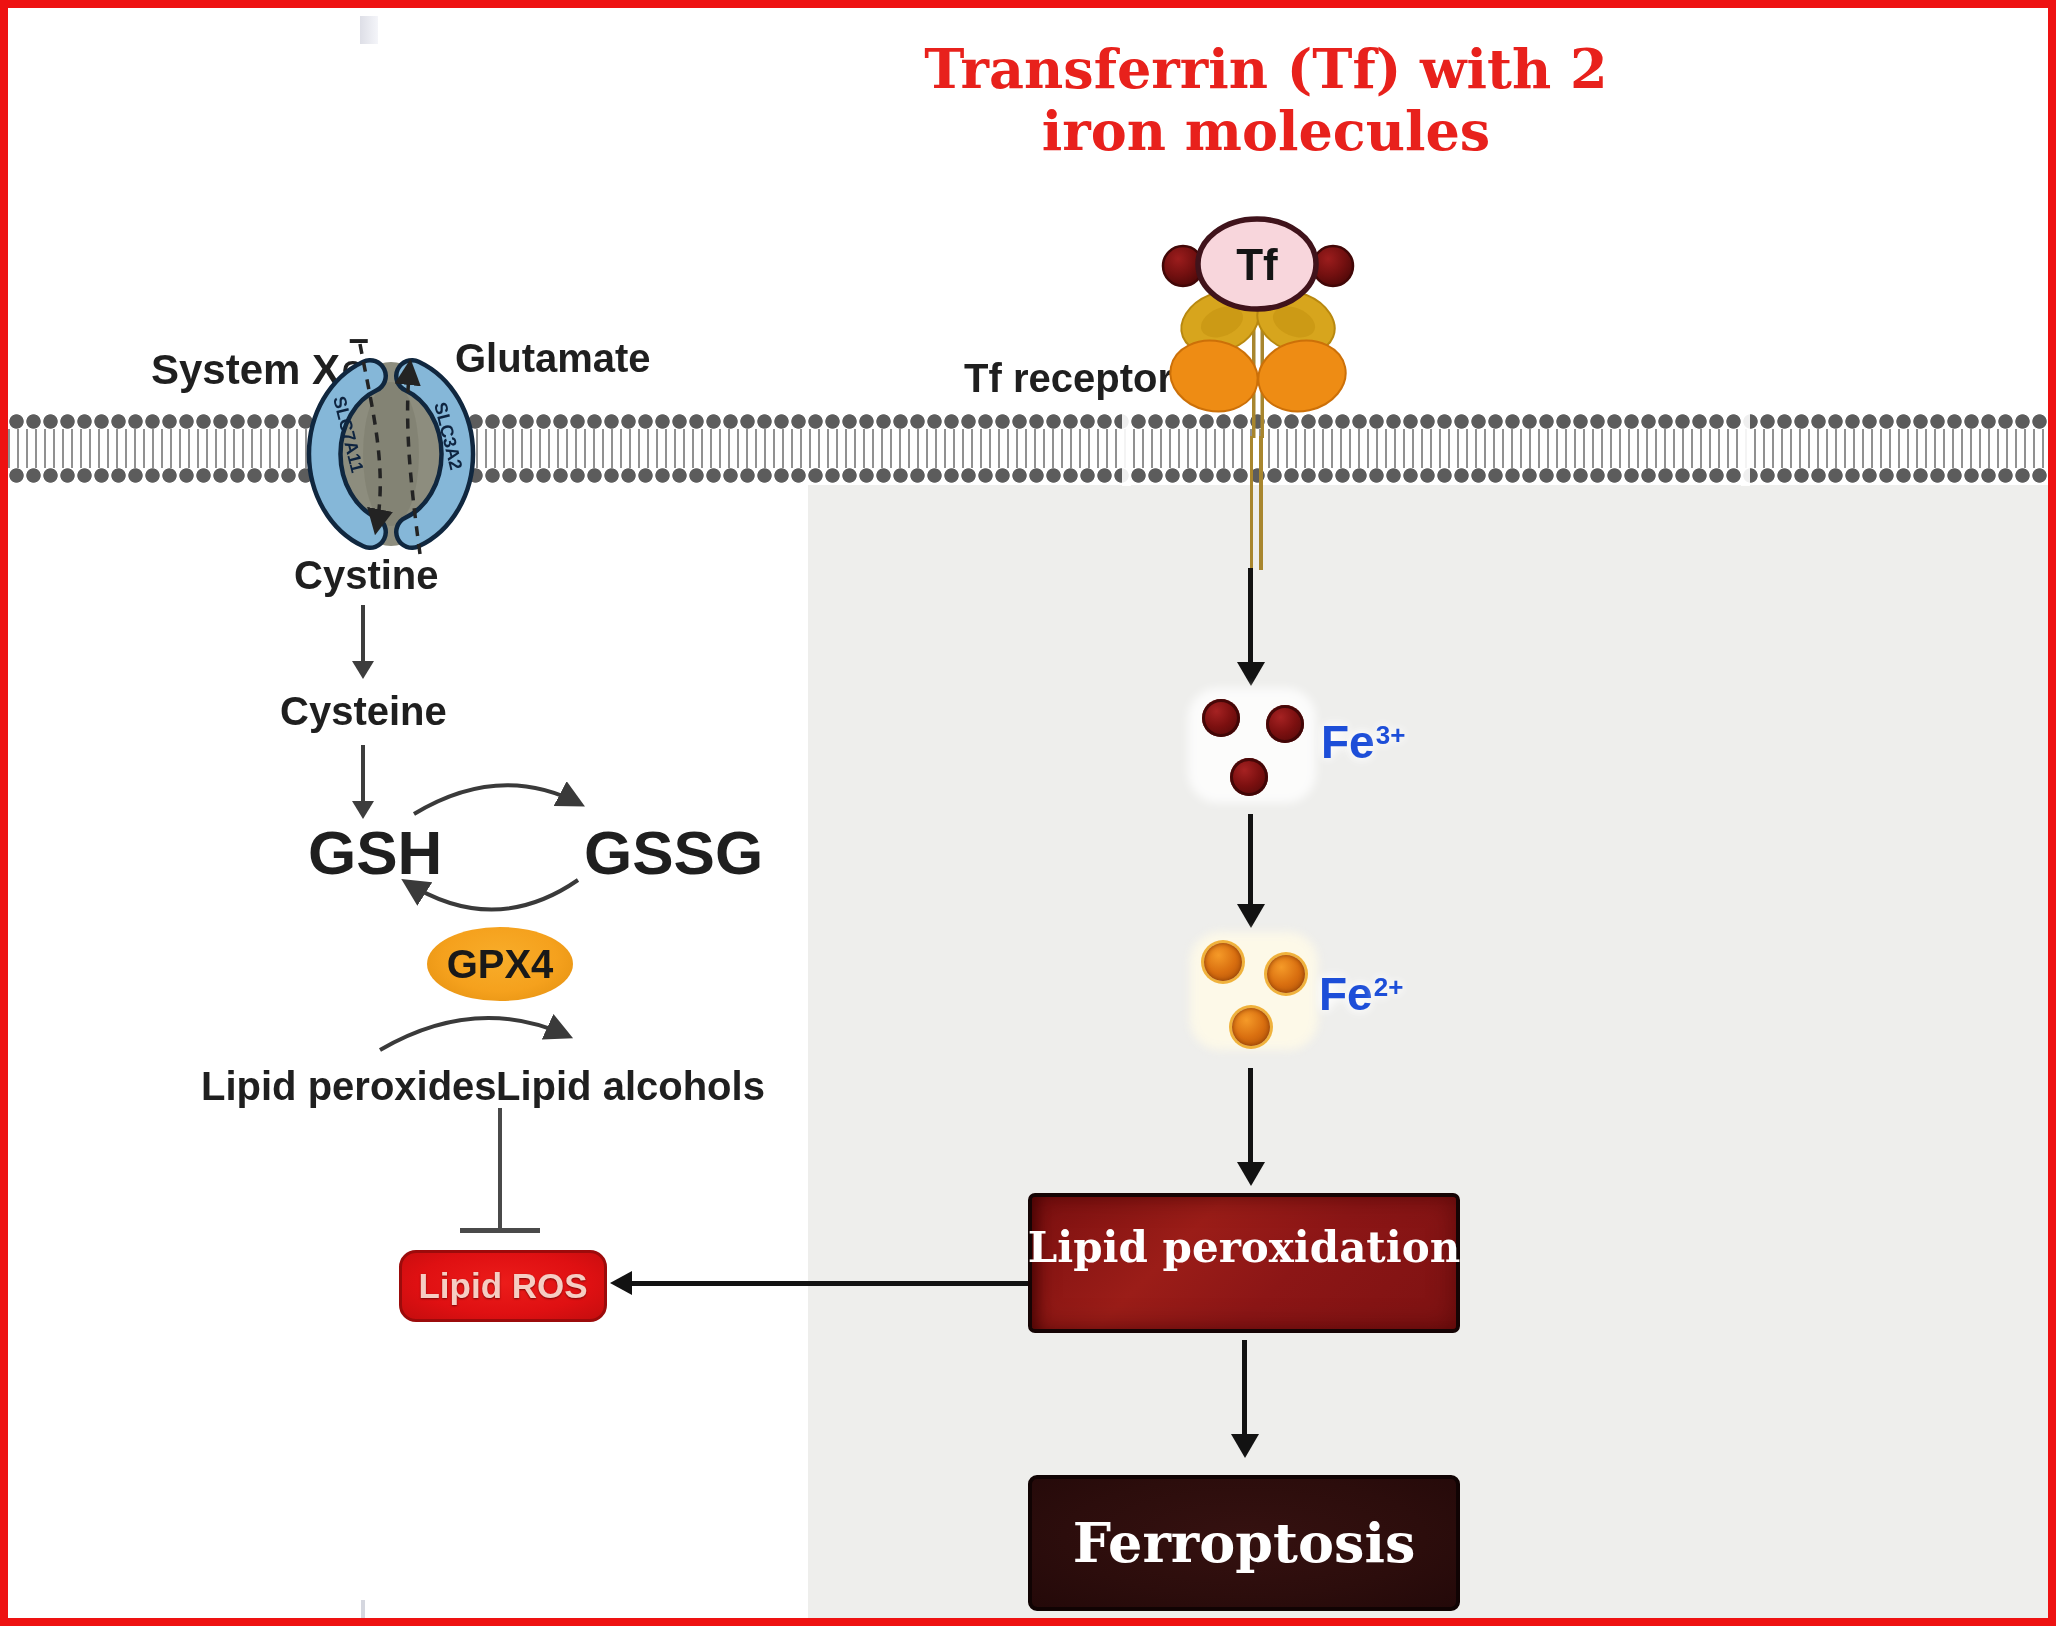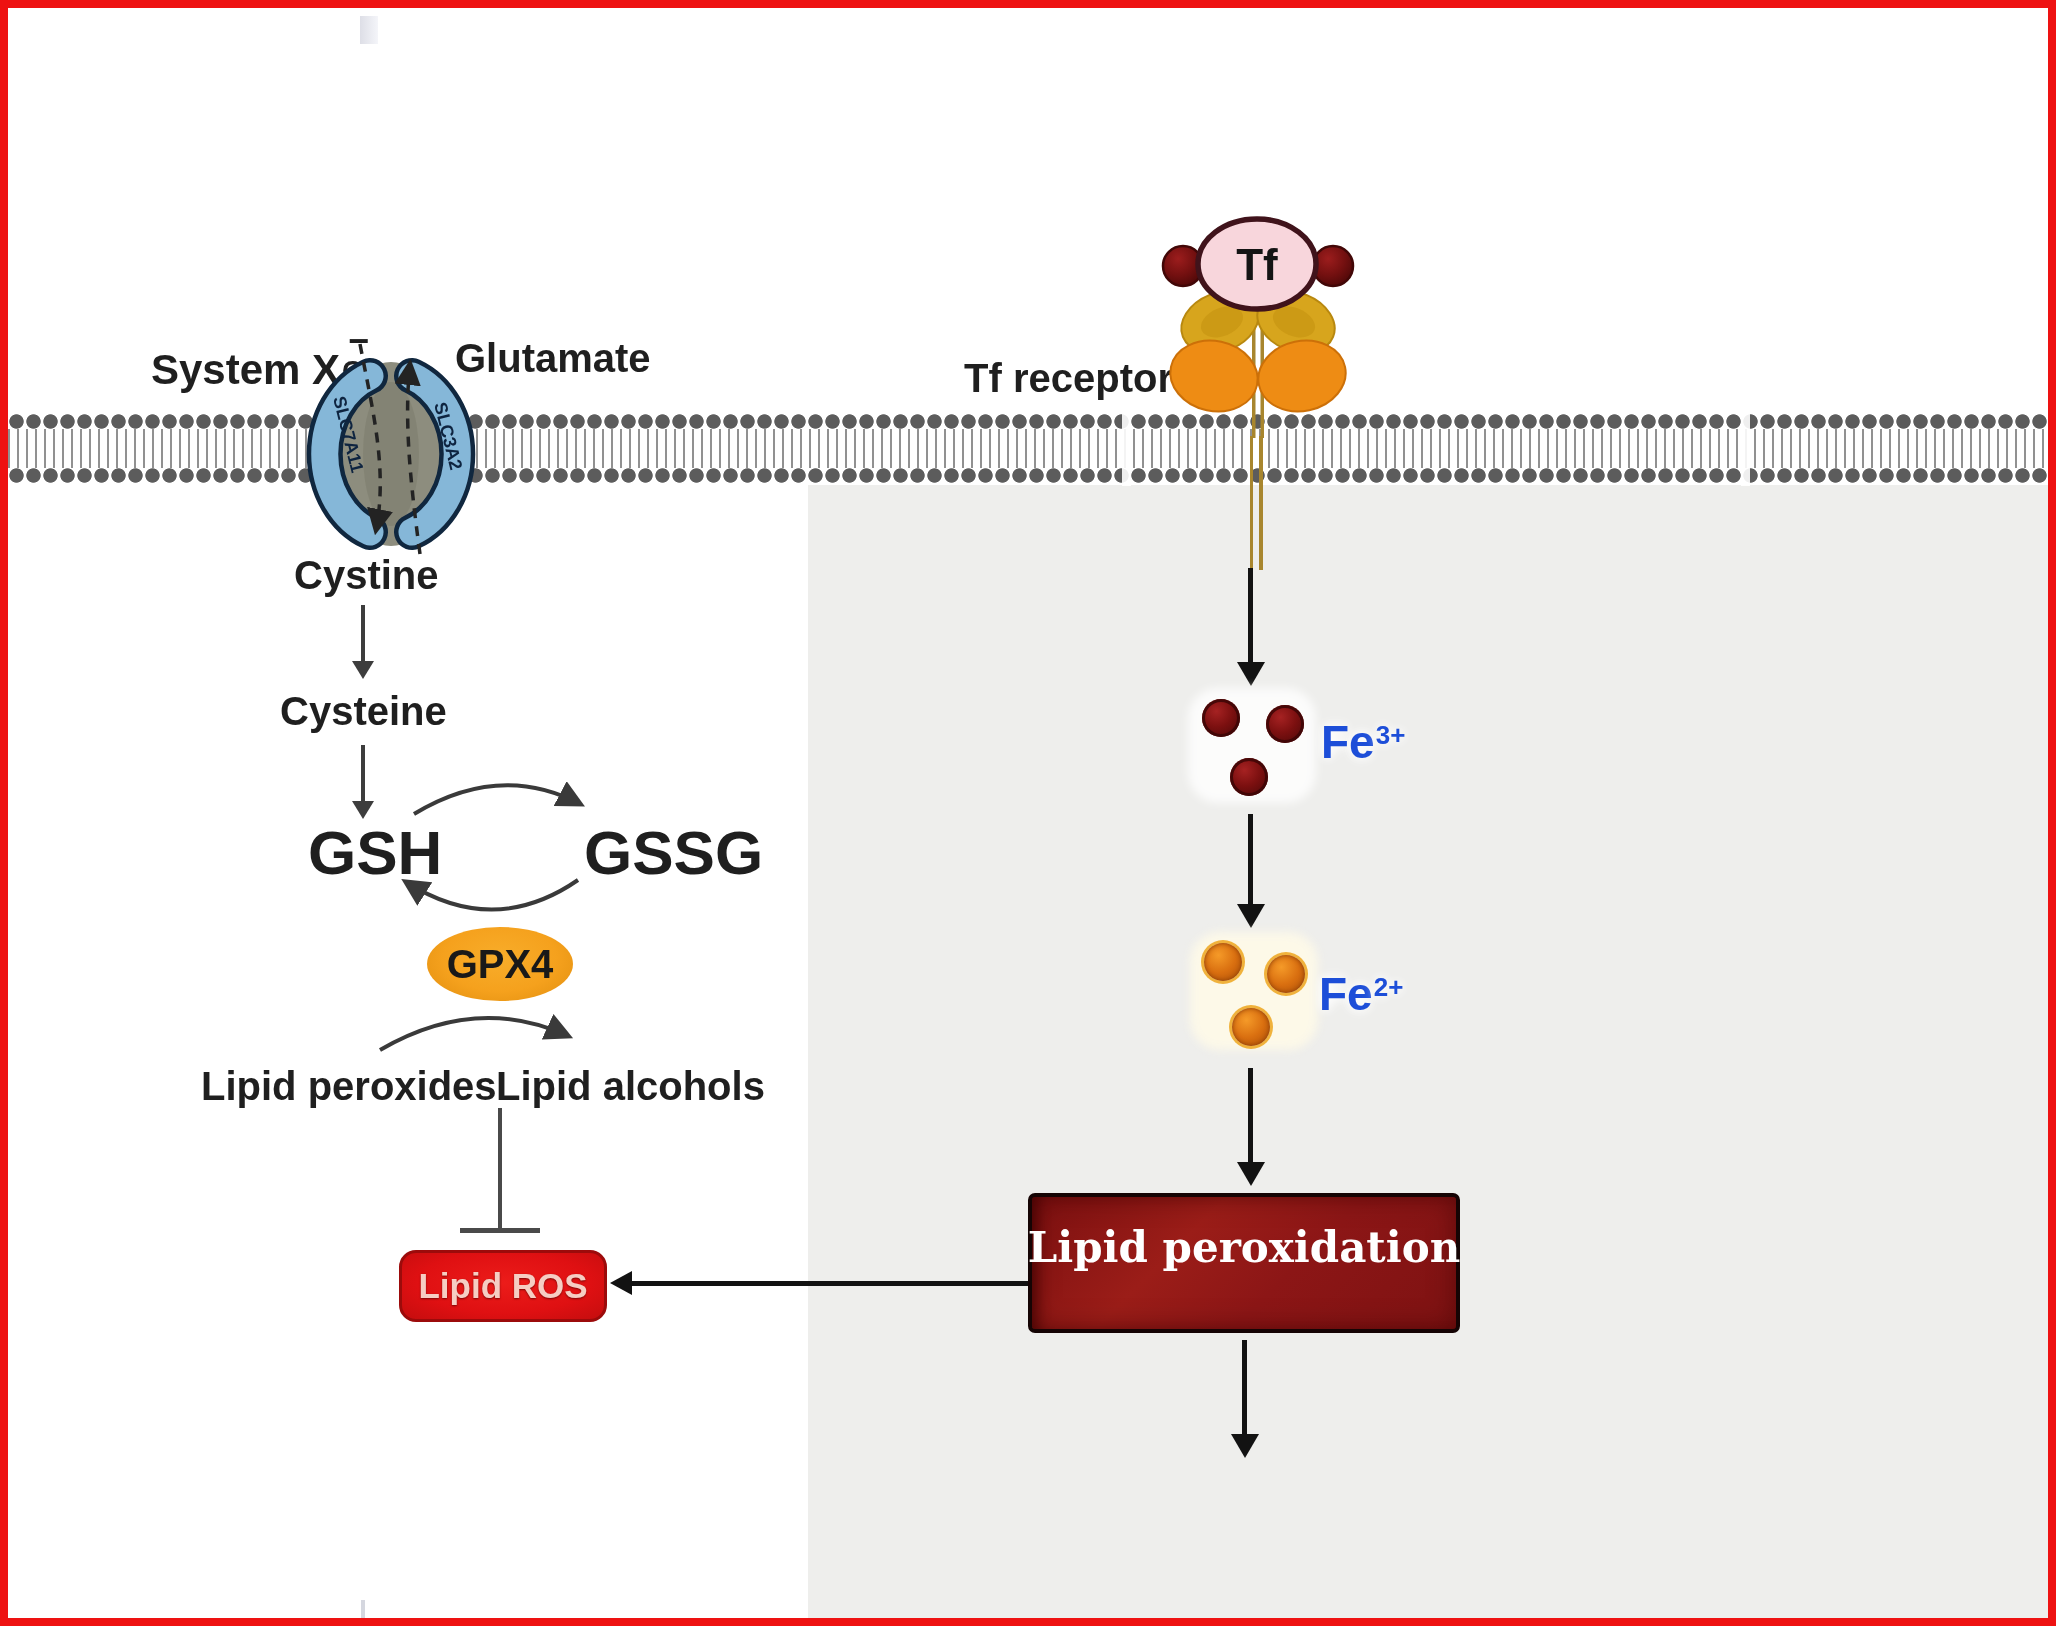--- a/index.html
+++ b/index.html
@@ -92,20 +92,24 @@
   <div class="abs cytosol"></div>
 
   <div class="abs membrane">
     <div class="mem-heads top"></div>
     <div class="mem-tails"></div>
     <div class="mem-heads bottom"></div>
   </div>
   <div class="abs mem-seam" style="left:1114px;"></div>
   <div class="abs mem-seam" style="left:1733px;"></div>
 
+  <div class="abs title">
+    <div>Transferrin (Tf) with 2</div>
+    <div>iron molecules</div>
+  </div>
 
   <div class="abs lbl" style="left:143px; top:330px; font-size:42px; line-height:46px;">
     <span>System X</span><span class="xc-stack"><span class="xc-sup">−</span><span class="xc-sub">C</span></span>
   </div>
   <div class="abs lbl f40" style="left:447px; top:328px;text-align:right;">Glutamate</div>
   <div class="abs lbl f40" style="left:920px; top:348px; width:245px; text-align:right;">Tf receptor</div>
   <div class="abs lbl f40" style="left:286px; top:545px;">Cystine</div>
   <div class="abs lbl f40" style="left:272px; top:681px;">Cysteine</div>
   <div class="abs lbl f46" style="left:300px; top:820px;">GSH</div>
   <div class="abs lbl f46" style="left:576px; top:820px;">GSSG</div>
@@ -149,20 +153,21 @@
   <div class="abs halo" style="left:1182px; top:924px; width:128px; height:118px; background:rgba(255,250,232,.85);"></div>
   <div class="abs fe-dot fe2" style="left:1196px; top:935px;"></div>
   <div class="abs fe-dot fe2" style="left:1259px; top:947px;"></div>
   <div class="abs fe-dot fe2" style="left:1224px; top:1000px;"></div>
   <div class="abs fe-lbl" style="left:1311px; top:952px;">
     <span>Fe</span><sup>2+</sup>
   </div>
 
   <div class="abs lp-box">Lipid peroxidation</div>
 
+  <div class="abs ferro-box">Ferroptosis</div>
 
   <svg class="abs" style="left:298px; top:338px;" width="170" height="215" viewBox="0 0 170 215">
     <ellipse cx="85" cy="108" rx="57" ry="92" fill="#8d8d7e"></ellipse>
     <ellipse cx="85" cy="108" rx="28" ry="72" fill="#7c7c6c" opacity="0.55"></ellipse>
     <path d="M 64 30 A 72 84 0 0 0 64 186" fill="none" stroke="#10273f" stroke-width="36" stroke-linecap="round"></path>
     <path d="M 64 30 A 72 84 0 0 0 64 186" fill="none" stroke="#85b7d8" stroke-width="27" stroke-linecap="round"></path>
     <path d="M 106 30 A 72 84 0 0 1 106 186" fill="none" stroke="#10273f" stroke-width="36" stroke-linecap="round"></path>
     <path d="M 106 30 A 72 84 0 0 1 106 186" fill="none" stroke="#85b7d8" stroke-width="27" stroke-linecap="round"></path>
     <text transform="translate(27 52) rotate(76)" font-size="18" font-weight="bold" fill="#0e2440">SLC7A11</text>
     <text transform="translate(128 58) rotate(76)" font-size="18" font-weight="bold" fill="#0e2440">SLC3A2</text>

